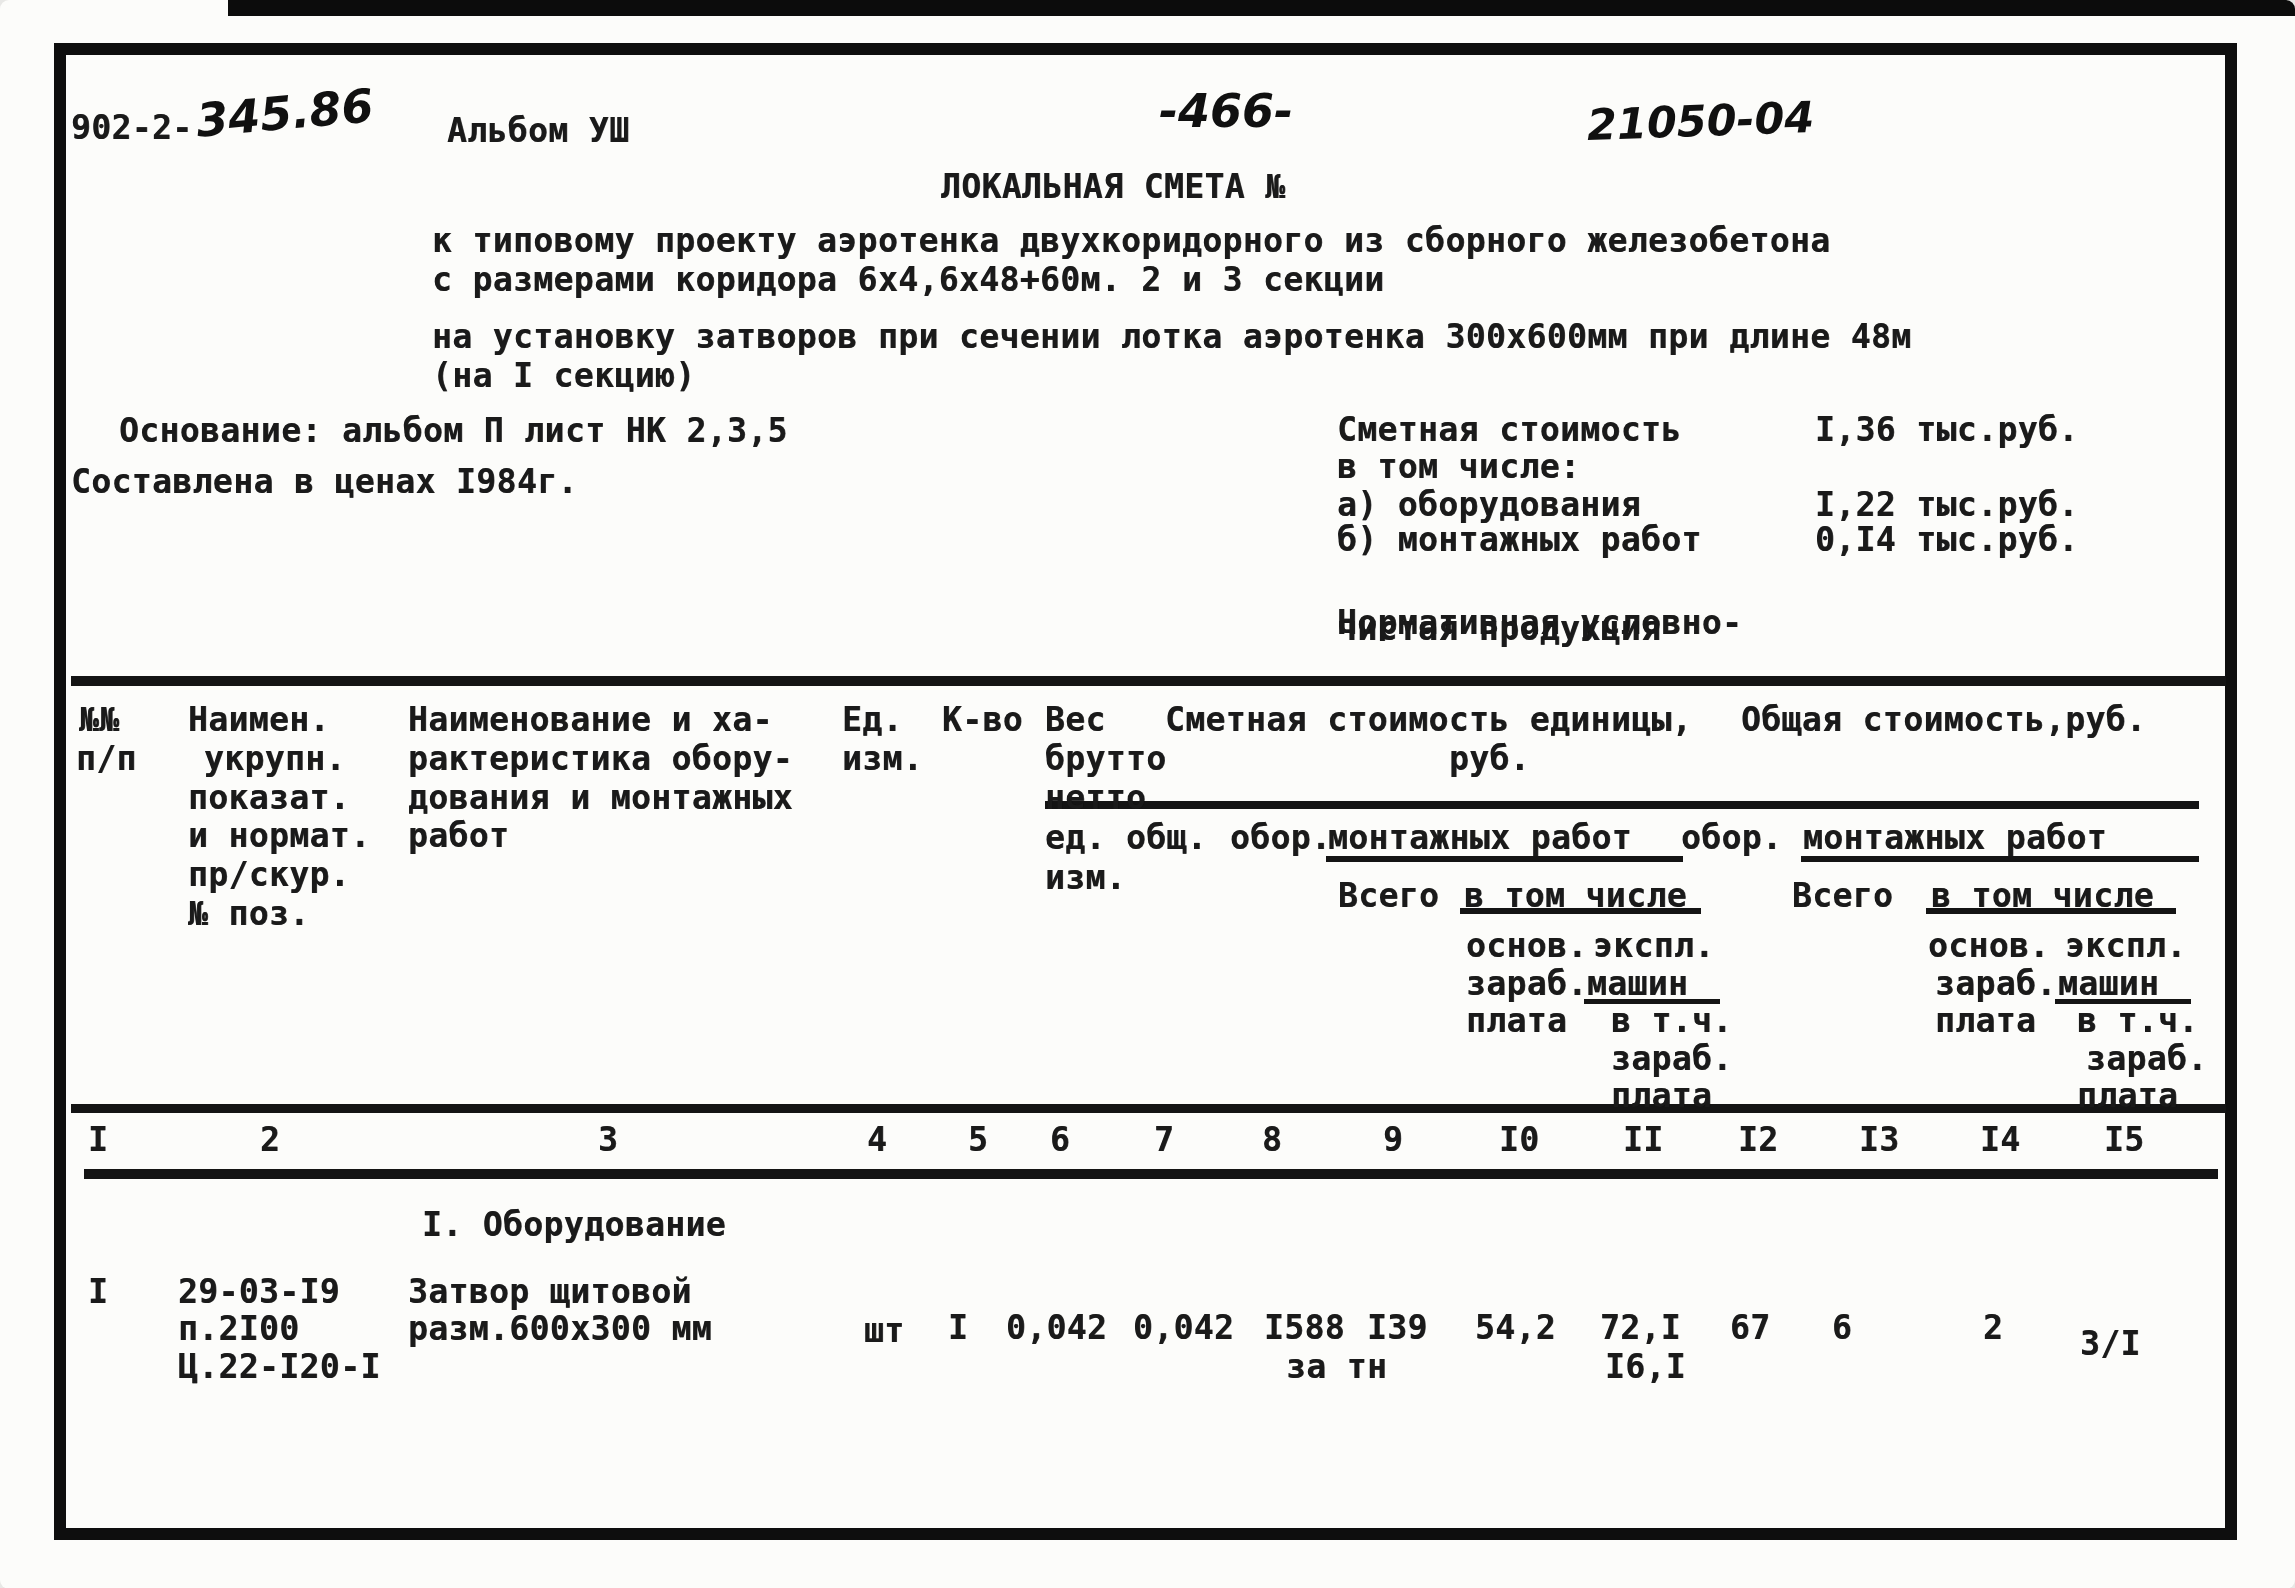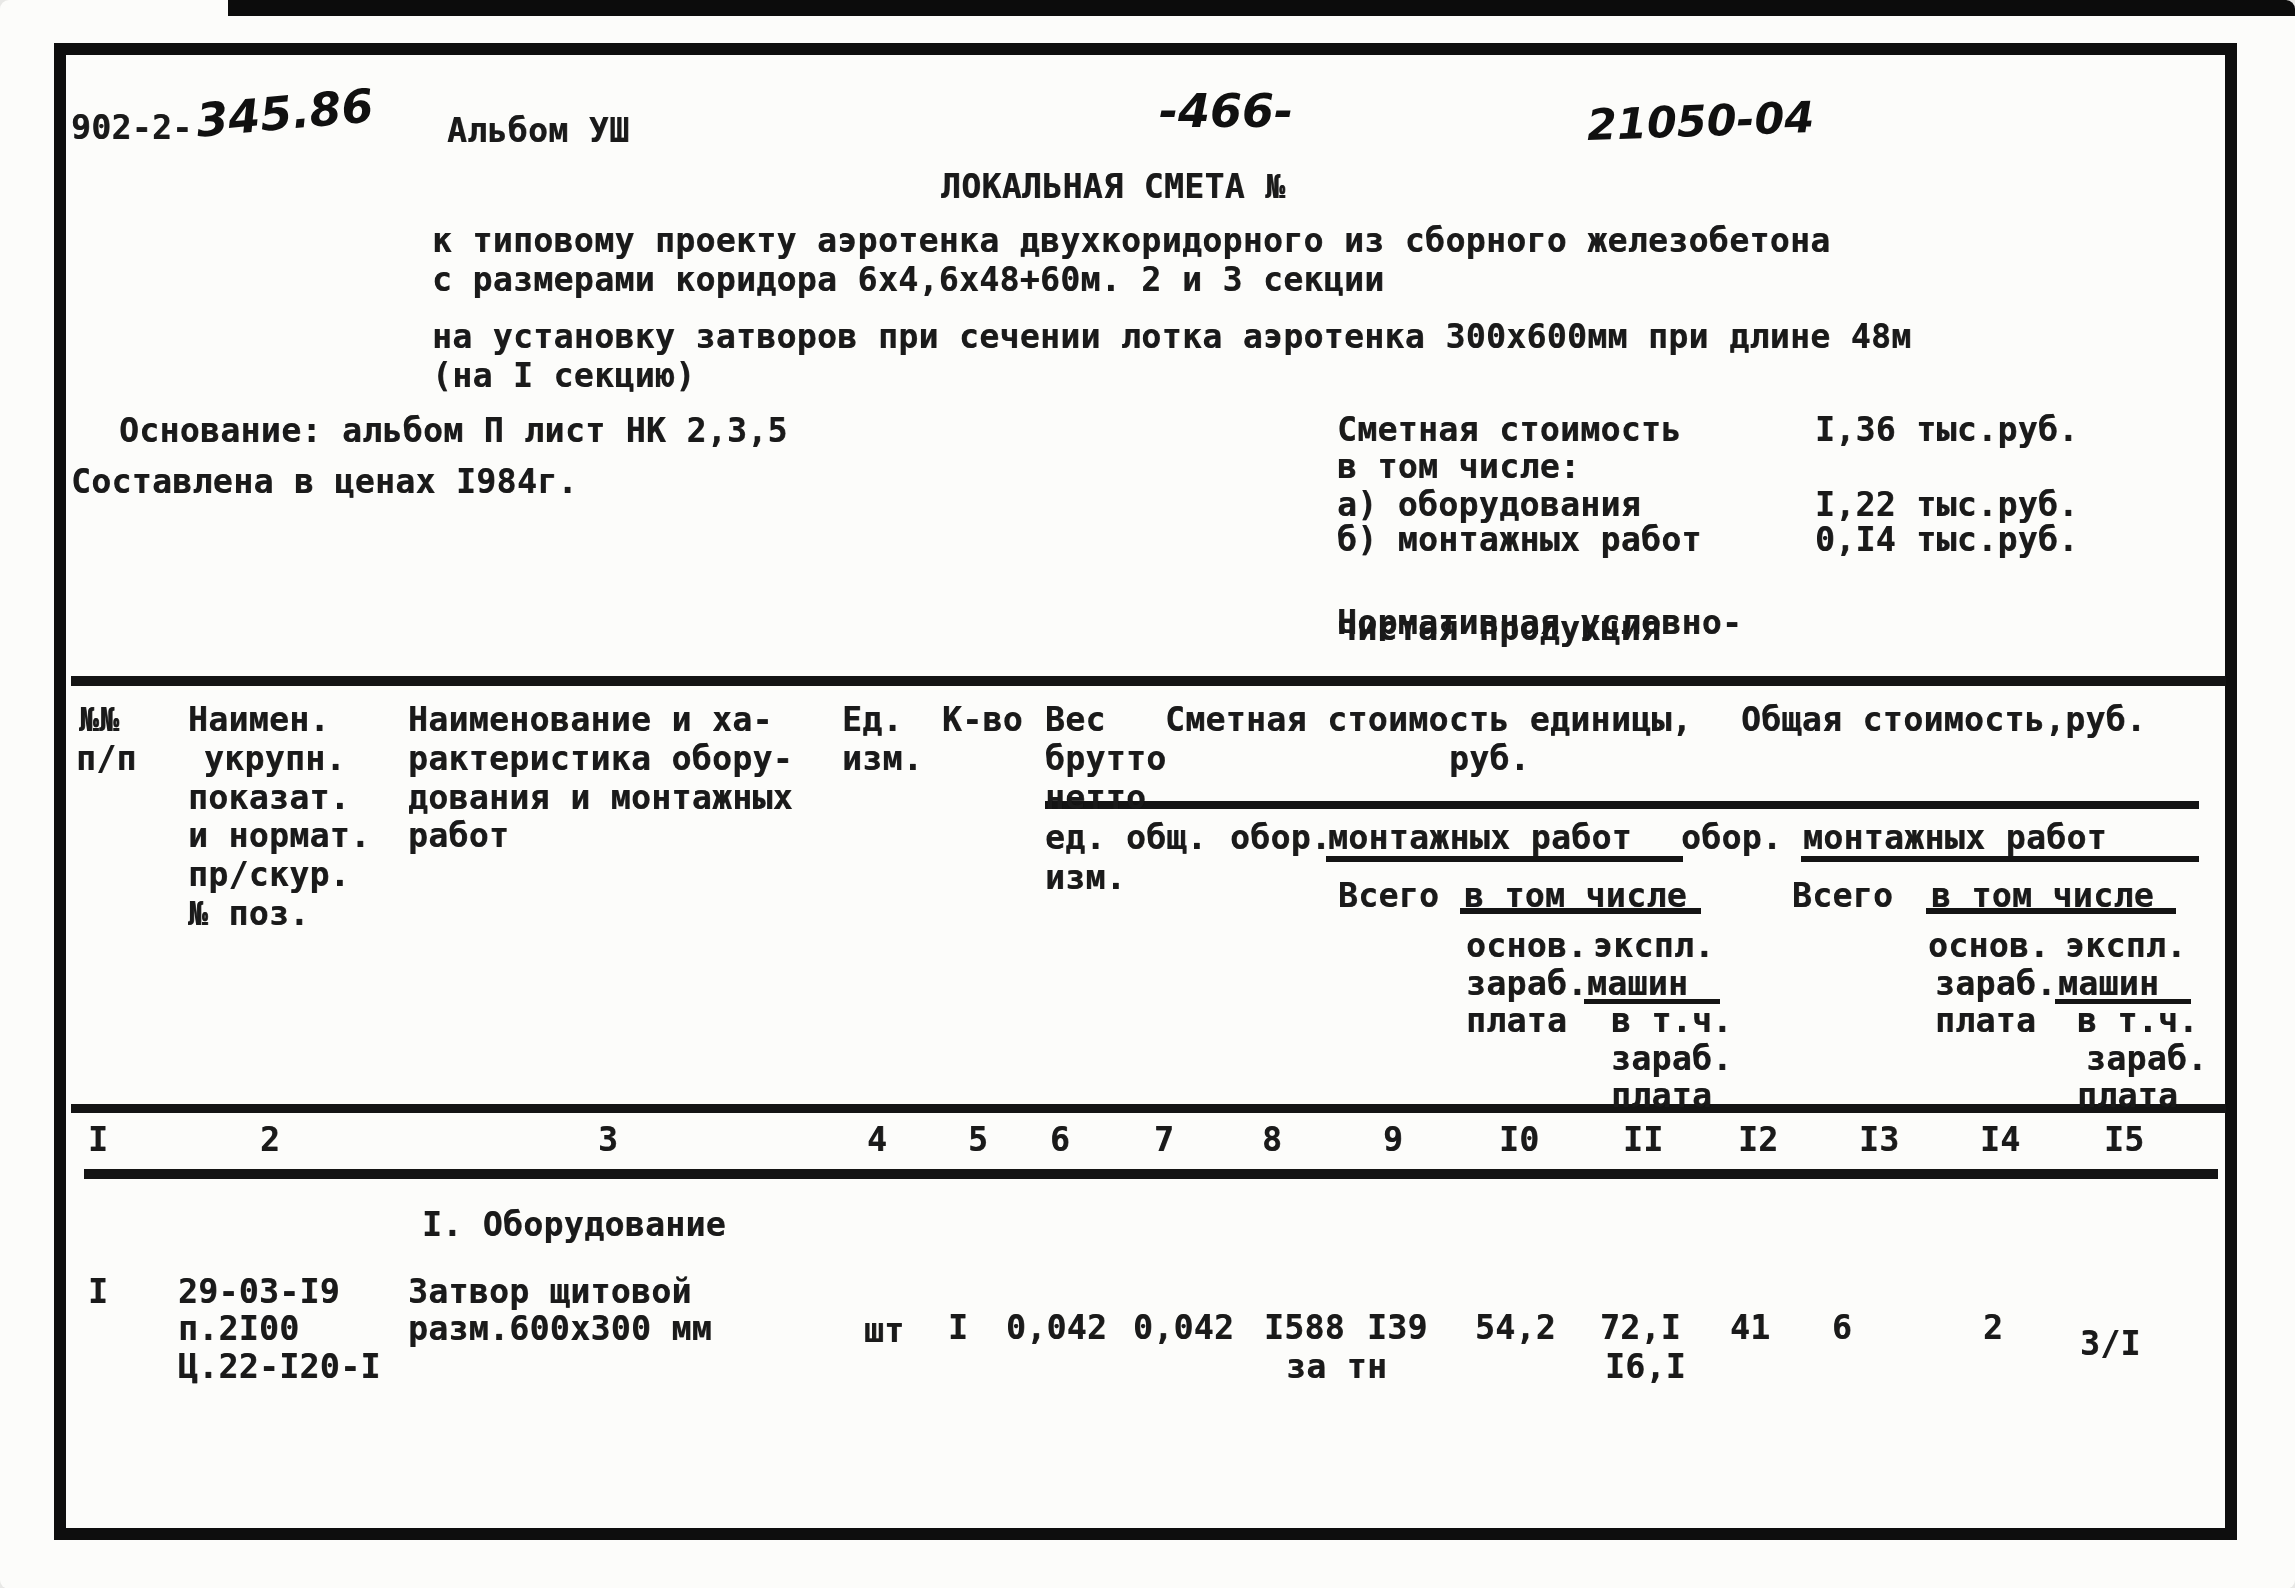--- a/index.html
+++ b/index.html
@@ -159,18 +159,18 @@
   <span class="t" style="left:864px;top:1314px;">шт</span>
   <span class="t" style="left:948px;top:1311px;">I</span>
   <span class="t" style="left:1006px;top:1311px;">0,042</span>
   <span class="t" style="left:1133px;top:1311px;">0,042</span>
   <span class="t" style="left:1264px;top:1311px;">I588</span>
   <span class="t" style="left:1286px;top:1350px;">за тн</span>
   <span class="t" style="left:1367px;top:1311px;">I39</span>
   <span class="t" style="left:1475px;top:1311px;">54,2</span>
   <span class="t" style="left:1600px;top:1311px;">72,I</span>
   <span class="t" style="left:1605px;top:1350px;">I6,I</span>
-  <span class="t" style="left:1730px;top:1311px;">41</span>
+  <span class="t" style="left:1730px;top:1311px;">67</span>
   <span class="t" style="left:1832px;top:1311px;">6</span>
   <span class="t" style="left:1983px;top:1311px;">2</span>
   <span class="t" style="left:2080px;top:1311px;margin-top:16px;">3/I</span>
 </div>
 
 
 </body></html>

